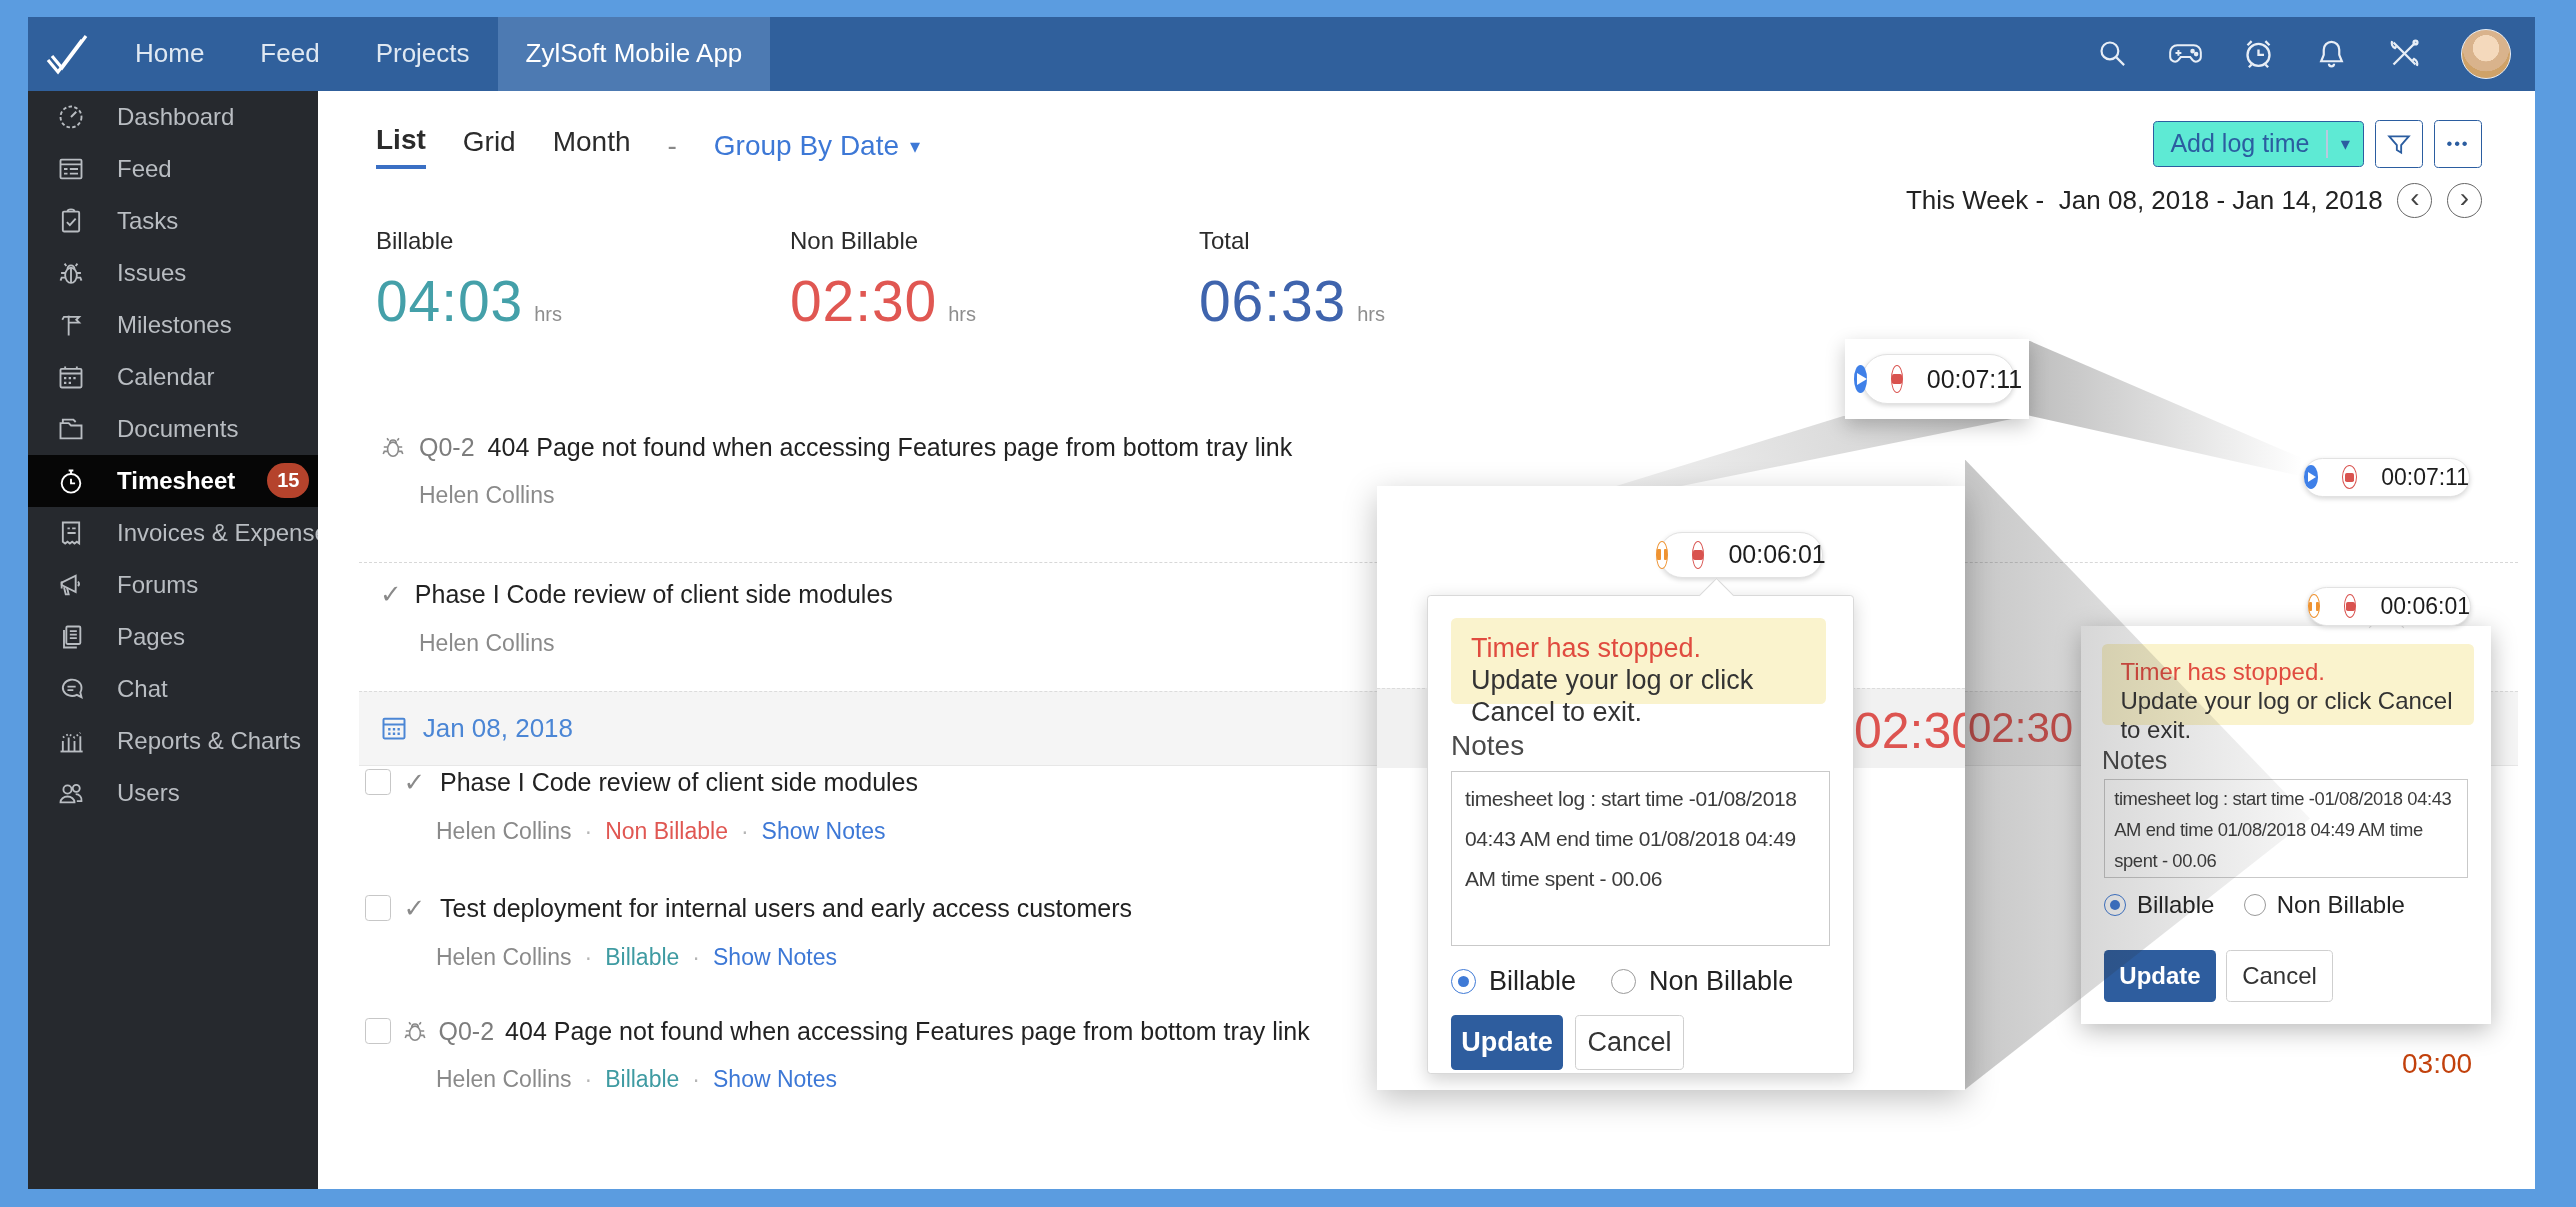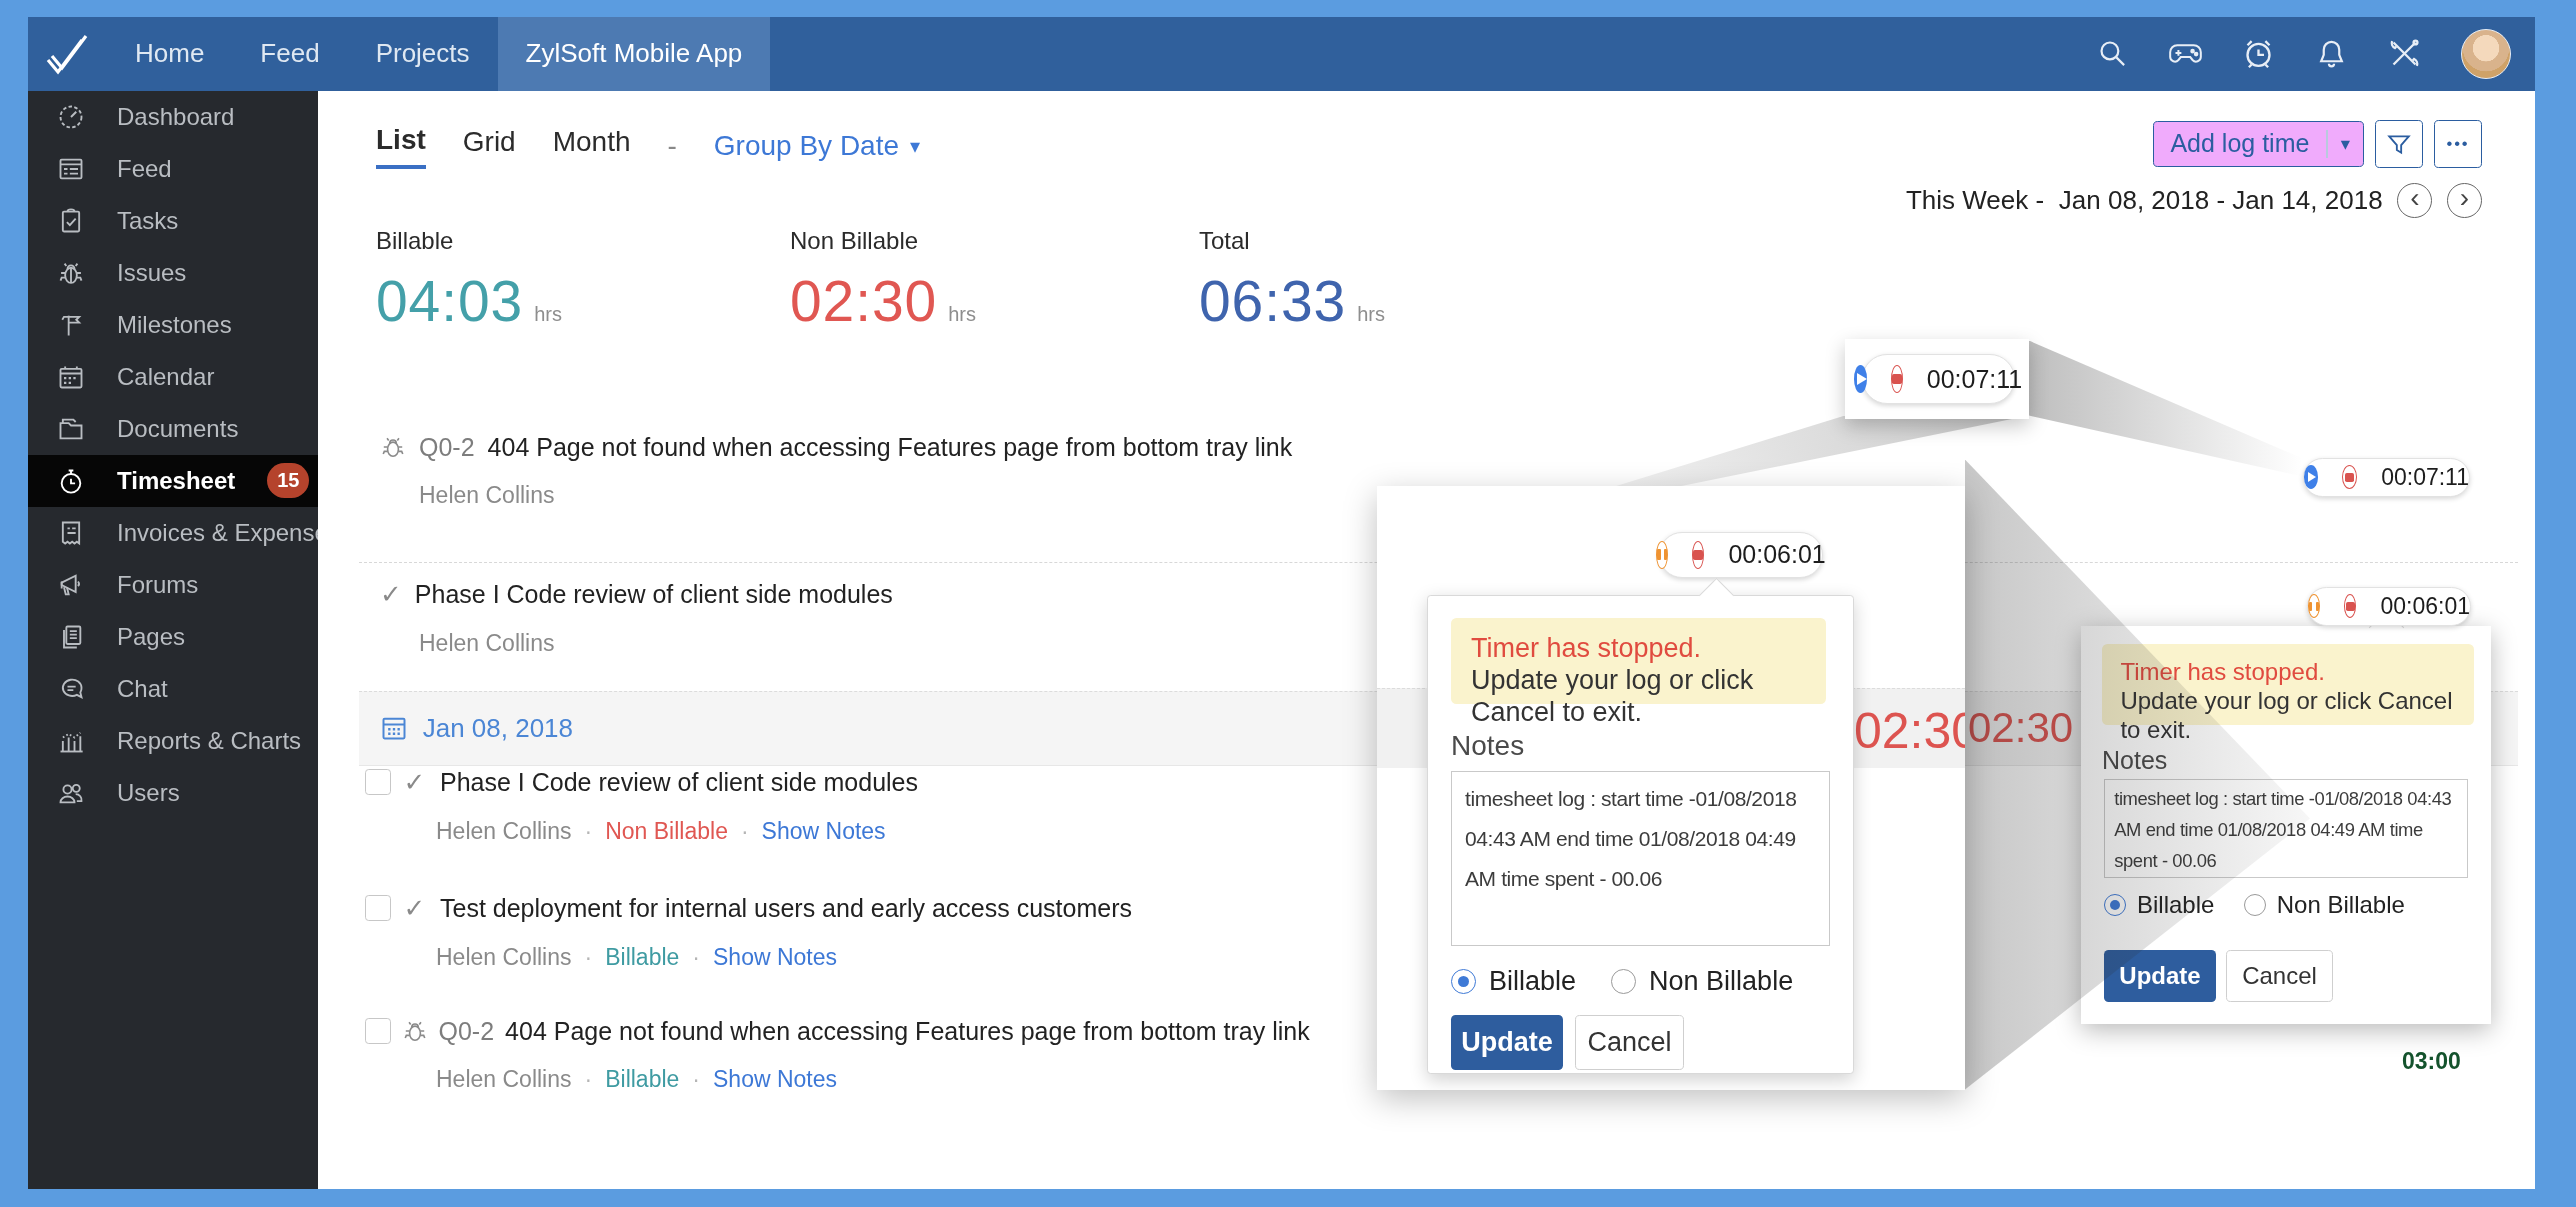--- a/index.html
+++ b/index.html
@@ -27,21 +27,21 @@
 
   
   .main{position:absolute;left:290px;top:74px;width:2217px;bottom:0;background:#fff;}
   .views{position:absolute;left:58px;top:33px;display:flex;align-items:center;gap:37px;font-size:28px;color:#2b2b2b;}
   .view{cursor:pointer;padding-bottom:9.2px;}
   .view.active{border-bottom:4.6px solid #3a6fc4;font-weight:bold;}
   .view-sep{color:#888;}
   .groupby{color:#3d78d6;display:flex;gap:11px;align-items:center;cursor:pointer;}
   .caret{font-size:20px;}
   .actions{position:absolute;top:29px;right:53px;display:flex;gap:11px;align-items:center;}
-  .btn-addlog{display:flex;align-items:center;height:44px;border:1.8px solid #2b5da0;border-radius:4.6px;color:#2b5da0;font-size:25px;background:#f0abfc;cursor:pointer;justify-content:flex-end;}
+  .btn-addlog{display:flex;align-items:center;height:44px;border:1.8px solid #2b5da0;border-radius:4.6px;color:#2b5da0;font-size:25px;background:#5eead4;cursor:pointer;justify-content:flex-end;}
   .btn-addlog .t{padding:0 16.6px;}
   .btn-addlog .dv{width:1.8px;height:28px;background:#b9c9de;}
   .btn-addlog .c{padding:0 13px;font-size:18.4px;}
   .btn-sq{width:46px;height:46px;border:1.8px solid #2b5da0;border-radius:4.6px;background:#fff;display:flex;align-items:center;justify-content:center;color:#2b5da0;font-size:20px;letter-spacing:1.8px;cursor:pointer;}
   .weekrow{position:absolute;top:92px;right:53px;display:flex;align-items:center;gap:14.7px;font-size:26px;color:#222;}
   .chev{width:35px;height:35px;border:1.8px solid #666;border-radius:50%;display:flex;align-items:center;justify-content:center;font-size:28px;color:#444;padding-bottom:3.7px;box-sizing:border-box;cursor:pointer;}
 
   .sumitem{position:absolute;top:136px;}
   .sumlabel{font-size:24px;color:#2b2b2b;}
   .sumval{margin-top:13px;display:flex;align-items:baseline;gap:11px;}
@@ -58,21 +58,21 @@
 
   .row{position:absolute;left:41px;right:16.6px;}
   .rline1{display:flex;align-items:center;font-size:25px;color:#222;}
   .rid{color:#7d7d7d;}
   .rline2{margin-top:20px;display:flex;align-items:center;gap:13px;font-size:23px;color:#8a8a8a;}
   .cb{width:24px;height:24px;border:1.8px solid #c7c7c7;border-radius:3.7px;background:#fff;flex:0 0 24px;cursor:pointer;}
   .chk{color:#8a8a8a;font-size:26px;}
   .link{color:#3d78d6;cursor:pointer;}
   .bill-red{color:#e05752;} .bill-teal{color:#3f9ba2;}
   .dot{color:#b5b5b5;}
-  .hours{position:absolute;left:2084px;top:957px;font-size:23px;color:#14532d;font-weight:bold;}
+  .hours{position:absolute;left:2084px;top:957px;font-size:28px;color:#c2410c;}
 
   
   .ovl{position:absolute;inset:0;pointer-events:none;}
   .ovl > *{pointer-events:auto;}
   .beam{position:absolute;}
   .pill{background:#fff;border:0.9px solid #e2e2e2;border-radius:919px;box-shadow:0 1.8px 5.5px rgba(0,0,0,.16);display:flex;align-items:center;justify-content:center;gap:24px;}
   .ptime{color:#1d1d1d;}
   .icirc{border-radius:50%;display:flex;align-items:center;justify-content:center;box-sizing:border-box;}
   .play{background:#3f80e8;}
   .play .tri{width:0;height:0;border-style:solid;border-color:transparent transparent transparent #fff;margin-left:2.8px;}

